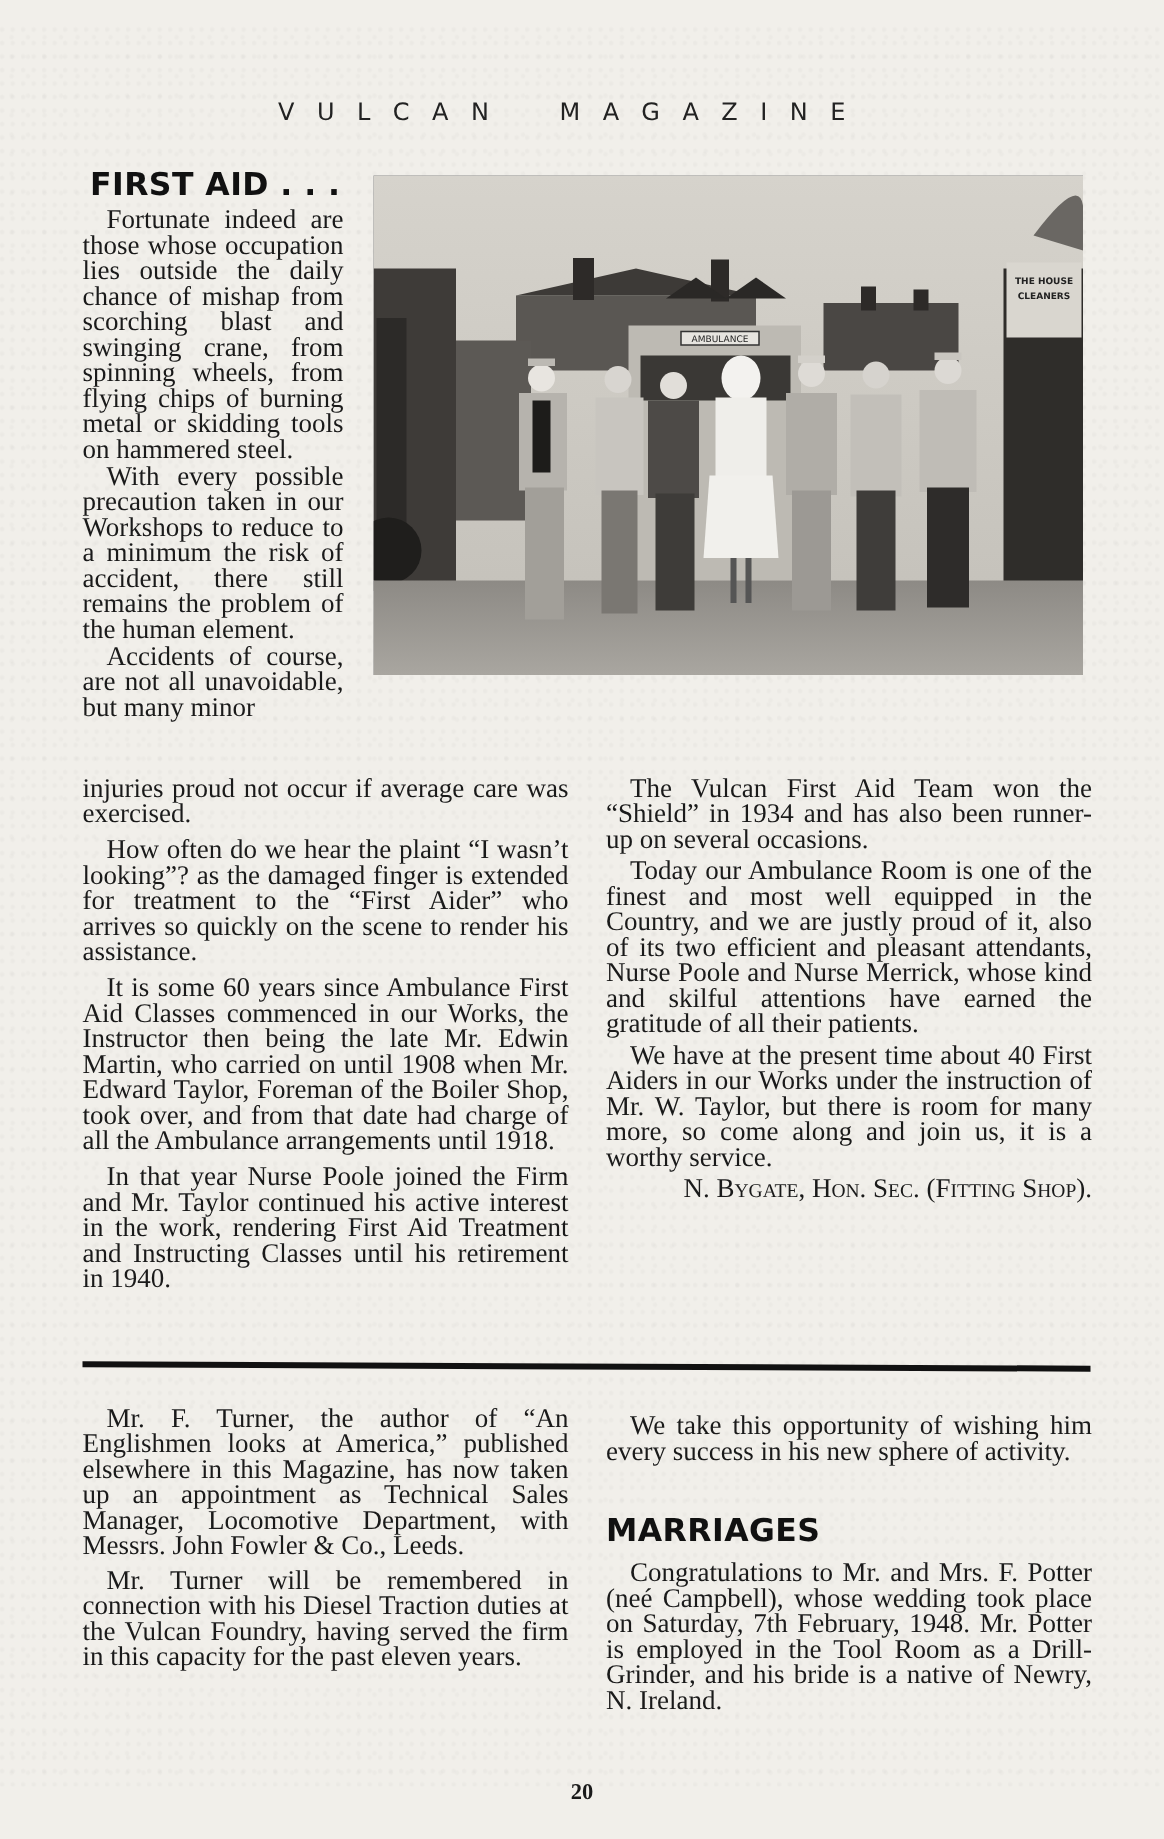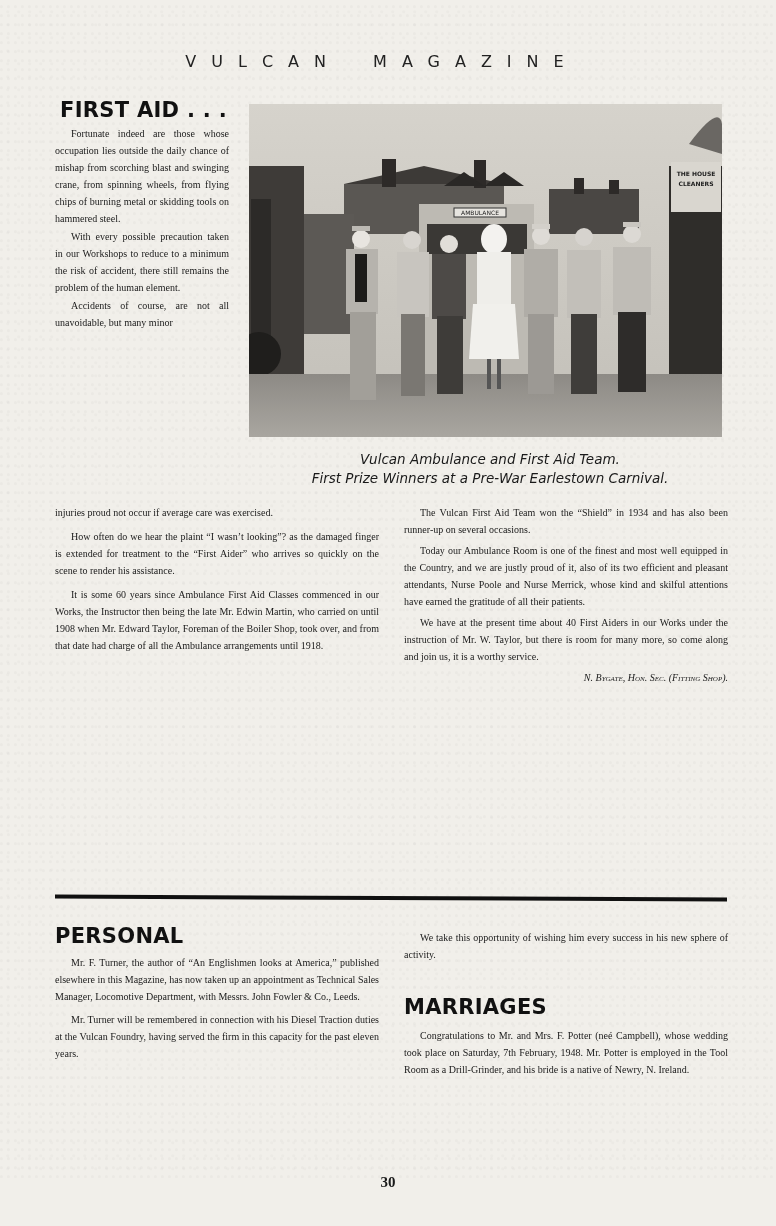--- a/index.html
+++ b/index.html
@@ -4,38 +4,38 @@
 <style>
   html, body { margin: 0; padding: 0; }
   body {
     width: 776px; height: 1226px; overflow: hidden;
     background: #f1efea;
     font-family: "Liberation Serif", "DejaVu Serif", serif;
     color: #1a1a1a;
     position: relative;
   }
   .page {
-    position: absolute; left: 0; top: 4px; width: 776px; height: 1174px;
+    position: absolute; left: 0; top: 17px; width: 776px; height: 1174px;
     background:
       radial-gradient(circle at 20% 30%, rgba(0,0,0,0.025) 0 1px, transparent 2px),
       radial-gradient(circle at 70% 60%, rgba(0,0,0,0.02) 0 1px, transparent 2px),
       #f1efea;
     background-size: 7px 9px, 11px 13px, auto;
   }
   .masthead {
     position: absolute; top: 48px; left: 0; width: 776px; text-align: center;
     font-family: "DejaVu Sans", sans-serif; font-size: 16px; letter-spacing: 15px;
     color: #222;
   }
   .masthead span { margin-right: 12px; }
   .h-section {
     font-family: "DejaVu Sans", sans-serif; font-weight: bold;
     font-size: 21px; color: #111; margin: 0; letter-spacing: 0.3px;
   }
-  p { margin: 0; text-align: justify; font-size: 10px; line-height: 17px; text-indent: 16px; }
+  p { margin: 0; text-align: justify; font-size: 18px; line-height: 17px; text-indent: 16px; }
   .fa-title { position: absolute; left: 60px; top: 94px; }
   .fa-narrow { position: absolute; left: 55px; top: 121px; width: 174px; }
   .fa-narrow p { margin-bottom: 1px; }
   .photo {
     position: absolute; left: 249px; top: 100px; width: 473px; height: 333px;
     background: #888;
     overflow: hidden;
   }
   .caption {
     position: absolute; left: 240px; top: 446px; width: 500px; text-align: center;
@@ -53,21 +53,21 @@
   }
   .personal { position: absolute; left: 55px; top: 920px; width: 324px; }
   .personal p { margin-bottom: 6px; }
   .right-lower { position: absolute; left: 404px; top: 925px; width: 324px; }
   .right-lower p { margin-bottom: 6px; }
   .marriages-title { margin: 32px 0 8px 0; }
   .page-num {
     position: absolute; top: 1170px; left: 0; width: 776px; text-align: center;
     font-size: 15px; font-weight: bold;
   }
-  .sc { font-variant: small-caps; font-style: italic; }
+  .sc { font-variant: small-caps; }
 </style>
 </head>
 <body>
 
 <div class="page">
 
   <div class="masthead">
     <span>VULCAN</span>
     <span>MAGAZINE</span>
   </div>
@@ -169,46 +169,42 @@
         <g>
           <circle cx="383" cy="130" r="9" fill="#dcd9d4"></circle>
             <rect x="374" y="118" width="18" height="5" fill="#c9c6c0"></rect>
           <rect x="364" y="143" width="38" height="68" fill="#bfbcb6"></rect>
           <rect x="369" y="208" width="28" height="80" fill="#2e2c2a"></rect>
         </g>
       </g>
     </svg>
   </div>
 
-  <div class="caption">
-    <div>Vulcan Ambulance and First Aid Team.</div>
-    <div>First Prize Winners at a Pre-War Earlestown Carnival.</div>
-  </div>
 
   <div class="col-left-lower">
     <p style="text-indent:0">injuries proud not occur if average care was exercised.</p>
     <p>How often do we hear the plaint “I wasn’t looking”? as the damaged finger is extended for treatment to the “First Aider” who arrives so quickly on the scene to render his assistance.</p>
     <p>It is some 60 years since Ambulance First Aid Classes commenced in our Works, the Instructor then being the late Mr. Edwin Martin, who carried on until 1908 when Mr. Edward Taylor, Foreman of the Boiler Shop, took over, and from that date had charge of all the Ambulance arrangements until 1918.</p>
+    <p>In that year Nurse Poole joined the Firm and Mr. Taylor continued his active interest in the work, rendering First Aid Treatment and Instructing Classes until his retirement in 1940.</p>
   </div>
 
   <div class="col-right-upper">
     <p>The Vulcan First Aid Team won the “Shield” in 1934 and has also been runner-up on several occasions.</p>
     <p>Today our Ambulance Room is one of the finest and most well equipped in the Country, and we are justly proud of it, also of its two efficient and pleasant attendants, Nurse Poole and Nurse Merrick, whose kind and skilful attentions have earned the gratitude of all their patients.</p>
     <p>We have at the present time about 40 First Aiders in our Works under the instruction of Mr. W. Taylor, but there is room for many more, so come along and join us, it is a worthy service.</p>
     <p class="signature sc">N. Bygate, Hon. Sec. (Fitting Shop).</p>
   </div>
 
   <div class="rule"></div>
 
   <div class="personal">
-    <h2 class="h-section" style="margin-bottom:6px">PERSONAL</h2>
     <p>Mr. F. Turner, the author of “An Englishmen looks at America,” published elsewhere in this Magazine, has now taken up an appointment as Technical Sales Manager, Locomotive Department, with Messrs. John Fowler &amp; Co., Leeds.</p>
     <p>Mr. Turner will be remembered in connection with his Diesel Traction duties at the Vulcan Foundry, having served the firm in this capacity for the past eleven years.</p>
   </div>
 
   <div class="right-lower">
     <p>We take this opportunity of wishing him every success in his new sphere of activity.</p>
     <h2 class="h-section marriages-title">MARRIAGES</h2>
     <p>Congratulations to Mr. and Mrs. F. Potter (neé Campbell), whose wedding took place on Saturday, 7th February, 1948. Mr. Potter is employed in the Tool Room as a Drill-Grinder, and his bride is a native of Newry, N. Ireland.</p>
   </div>
 
-  <div class="page-num">30</div>
+  <div class="page-num">20</div>
 </div>
 
 </body></html>

